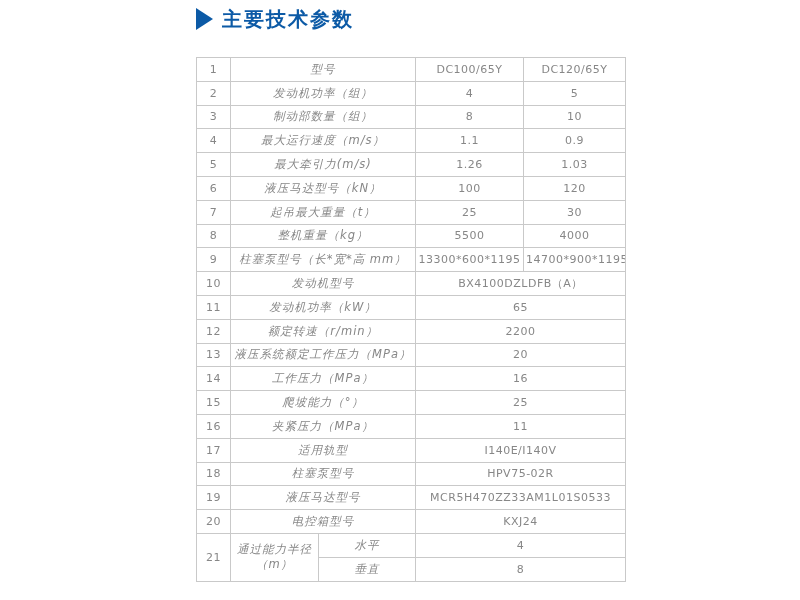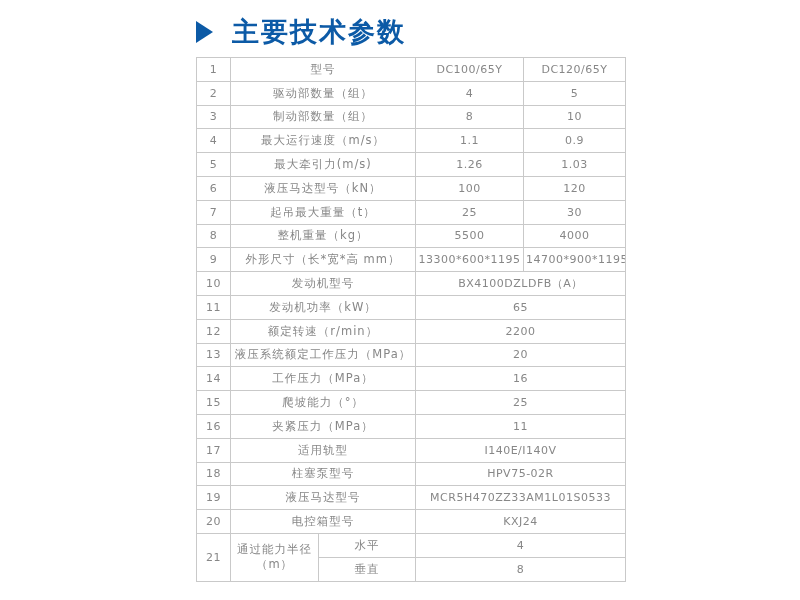--- a/index.html
+++ b/index.html
@@ -26,22 +26,22 @@
     gap: 9px;
   }
   .arrow-icon {
     width: 0;
     height: 0;
     border-left: 17px solid #0c5aa6;
     border-top: 11px solid transparent;
     border-bottom: 11px solid transparent;
   }
   .page-title {
-    margin: 10px;
-    font-size: 27px;
+    margin: 0;
+    font-size: 20px;
     font-weight: bold;
     color: #0c5aa6;
     letter-spacing: 2px;
     line-height: 1;
   }
   table.spec-table {
     position: absolute;
     left: 196px;
     top: 57px;
     width: 429px;
@@ -56,20 +56,21 @@
     vertical-align: middle;
     font-size: 11px;
     color: #878787;
     letter-spacing: 0.5px;
     overflow: hidden;
     white-space: nowrap;
   }
   table.spec-table td.c-name {
     font-size: 11.5px;
     letter-spacing: 1px;
+    font-style: italic;
   }
   table.spec-table td.c-wrap {
     white-space: pre-line;
     line-height: 1.35;
   }
 </style>
 </head>
 <body>
 
 <div class="page">
@@ -89,21 +90,21 @@
     </colgroup>
     <tbody>
         <tr>
           <td>1</td>
           <td colspan="2" class="c-name">型号</td>
           <td>DC100/65Y</td>
           <td>DC120/65Y</td>
         </tr>
         <tr>
           <td>2</td>
-          <td colspan="2" class="c-name">驱动部数量（组）</td>
+          <td colspan="2" class="c-name">发动机功率（组）</td>
           <td>4</td>
           <td>5</td>
         </tr>
         <tr>
           <td>3</td>
           <td colspan="2" class="c-name">制动部数量（组）</td>
           <td>8</td>
           <td>10</td>
         </tr>
         <tr>
@@ -131,21 +132,21 @@
           <td>30</td>
         </tr>
         <tr>
           <td>8</td>
           <td colspan="2" class="c-name">整机重量（kg）</td>
           <td>5500</td>
           <td>4000</td>
         </tr>
         <tr>
           <td>9</td>
-          <td colspan="2" class="c-name">外形尺寸（长*宽*高 mm）</td>
+          <td colspan="2" class="c-name">柱塞泵型号（长*宽*高 mm）</td>
           <td>13300*600*1195</td>
           <td>14700*900*1195</td>
         </tr>
         <tr>
           <td>10</td>
           <td colspan="2" class="c-name">发动机型号</td>
           <td colspan="2">BX4100DZLDFB（A）</td>
         </tr>
         <tr>
           <td>11</td>

